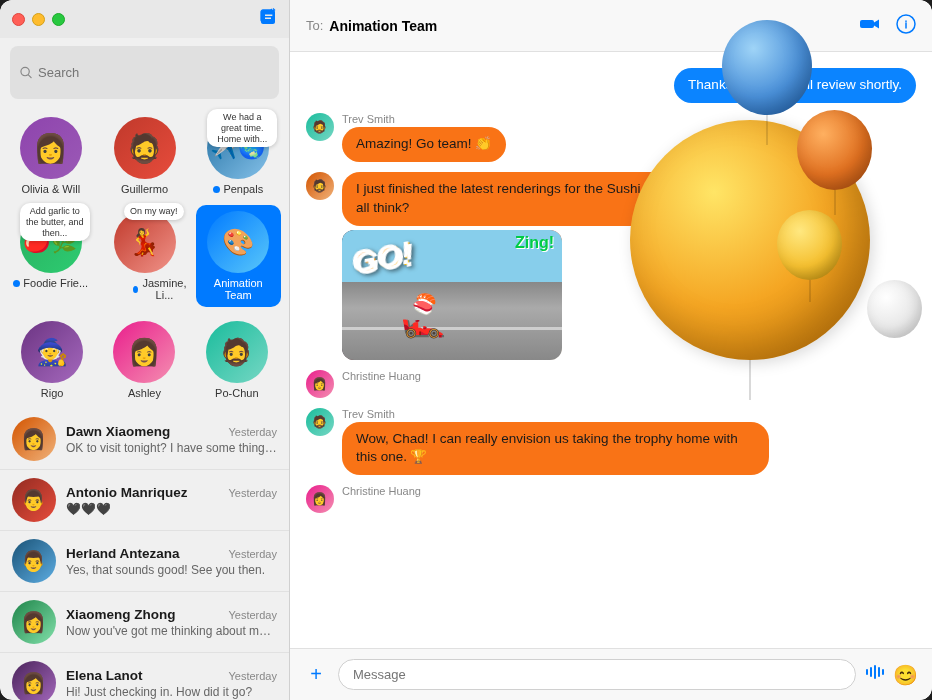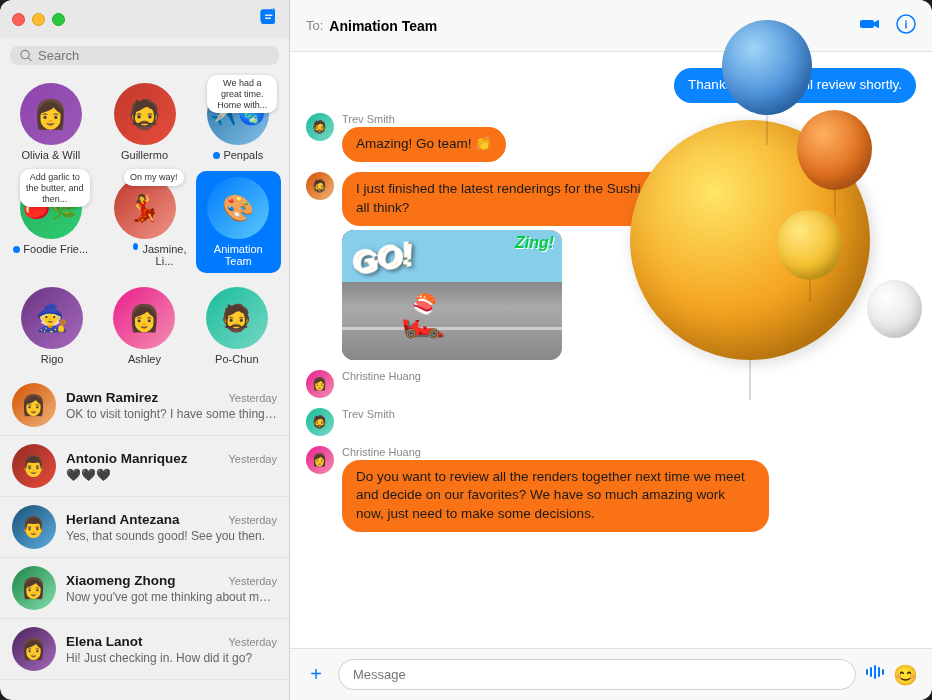--- a/index.html
+++ b/index.html
@@ -55,21 +55,21 @@
     .tl-red { background: #ff5f57; border: 1px solid #e0443c; }
     .tl-yellow { background: #febc2e; border: 1px solid #d4a017; }
     .tl-green { background: #28c840; border: 1px solid #1aab29; }
 
     .search-bar {
       margin: 8px 10px;
       background: #e0e0e0;
       border-radius: 8px;
       display: flex;
       align-items: center;
-      padding: 2px 10px;
+      padding: 19px 10px;
       gap: 6px;
     }
 
     .search-bar input {
       background: transparent;
       border: none;
       outline: none;
       font-size: 13px;
       color: #666;
       width: 100%;
@@ -321,21 +321,20 @@
       filter: drop-shadow(2px 2px 2px rgba(0,0,0,0.5));
     }
 
     .sticker-zing {
       position: absolute;
       top: 4px;
       right: 8px;
       font-size: 16px;
       font-weight: 900;
       color: #00cc44;
-      font-style: italic;
       text-shadow: 1px 1px 0 white;
     }
 
     
     .chat-input-area {
       border-top: 1px solid #e0e0e0;
       padding: 10px 12px;
       display: flex;
       align-items: center;
       gap: 8px;
@@ -471,21 +470,21 @@
         </div>
       </div>
 
       <div class="pinned-item">
         <div class="avatar-container">
           <div class="avatar-circle" style="background: linear-gradient(135deg, #c0392b, #f1948a);">
             <span style="font-size:26px;">💃</span>
           </div>
           <div class="bubble-preview">On my way!</div>
         </div>
-        <div style="display:flex;align-items:flex-start;gap:3px;margin-left:32px;">
+        <div style="display:flex;align-items:center;gap:3px;margin-left:32px;">
           <span style="width:7px;height:7px;background:#007aff;border-radius:50%;display:inline-block;"></span>
           <span class="pinned-label">Jasmine, Li...</span>
         </div>
       </div>
 
       <div class="pinned-item active">
         <div class="avatar-container">
           <div class="avatar-circle" style="background: linear-gradient(135deg, #007aff, #5ac8fa);">
             <span style="font-size:26px;">🎨</span>
           </div>
@@ -521,21 +520,21 @@
       </div>
     </div>
 
     <div class="conv-list">
       <div class="conv-item">
         <div class="conv-avatar" style="background: linear-gradient(135deg, #d35400, #f0b27a);">
           <span style="font-size:20px;">👩</span>
         </div>
         <div class="conv-content">
           <div class="conv-header">
-            <span class="conv-name">Dawn Ramirez</span>
+            <span class="conv-name">Dawn Xiaomeng</span>
             <span class="conv-time">Yesterday</span>
           </div>
           <div class="conv-preview">OK to visit tonight? I have some things I need the grandkids' help with. 😁</div>
         </div>
       </div>
 
       <div class="conv-item">
         <div class="conv-avatar" style="background: linear-gradient(135deg, #922b21, #e74c3c);">
           <span style="font-size:20px;">👨</span>
         </div>
@@ -653,28 +652,28 @@
         <div class="msg-avatar" style="background: linear-gradient(135deg, #e91e8c, #f48fb1);">👩</div>
         <div class="msg-content">
           <div class="msg-sender">Christine Huang</div>
         </div>
       </div>
 
       <div class="msg-row">
         <div class="msg-avatar" style="background: linear-gradient(135deg, #1abc9c, #76d7c4);">🧔</div>
         <div class="msg-content">
           <div class="msg-sender">Trev Smith</div>
+          <div class="msg-bubble">Wow, Chad! I can really envision us taking the trophy home with this one. 🏆</div>
         </div>
       </div>
 
       <div class="msg-row">
         <div class="msg-avatar" style="background: linear-gradient(135deg, #e91e8c, #f48fb1);">👩</div>
         <div class="msg-content">
           <div class="msg-sender">Christine Huang</div>
-          <div class="msg-bubble">Do you want to review all the renders together next time we meet and decide on our favorites? We have so much amazing work now, just need to make some decisions.</div>
         </div>
       </div>
 
     </div>
 
     <div class="chat-input-area">
       <button class="chat-input-add">+</button>
       <input class="chat-input-field" type="text" placeholder="Message" style="">
       <span class="chat-input-audio">
         <svg width="20" height="20" viewBox="0 0 20 20" fill="none">

